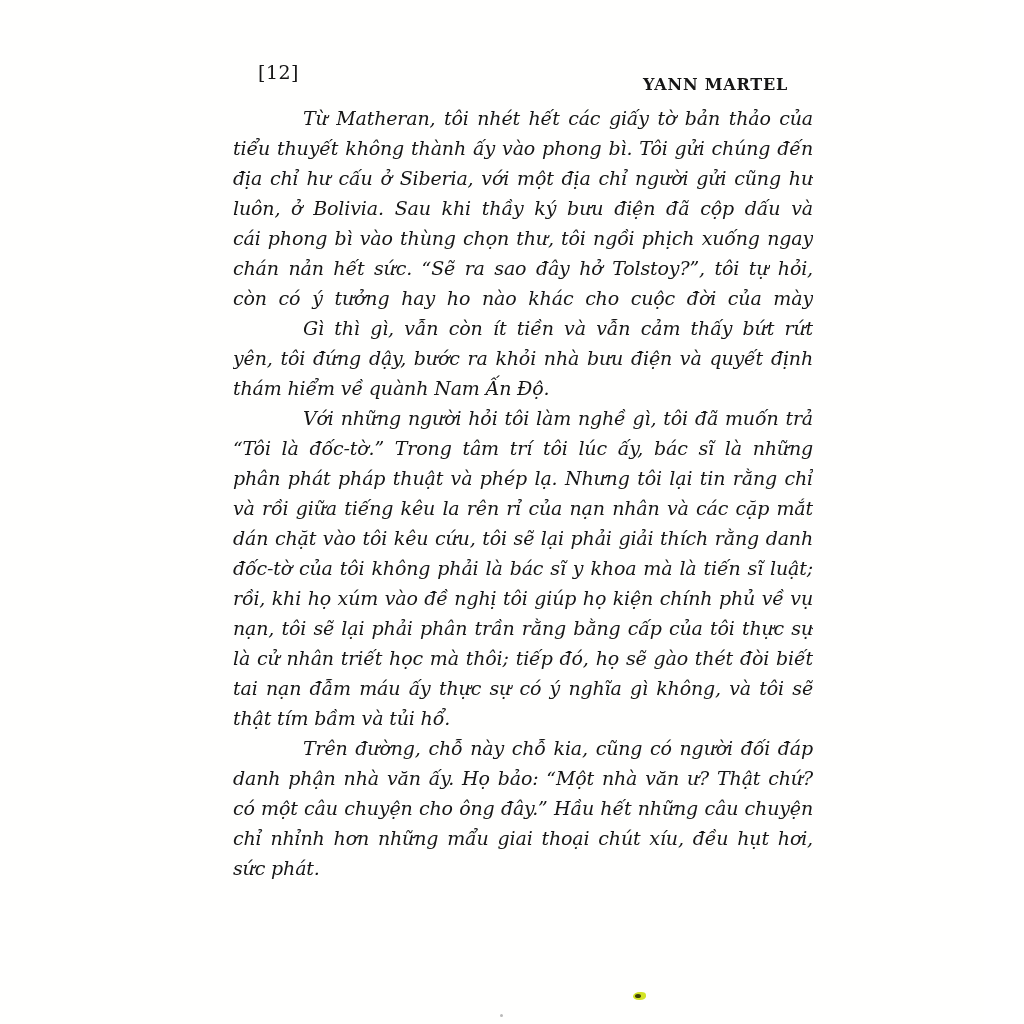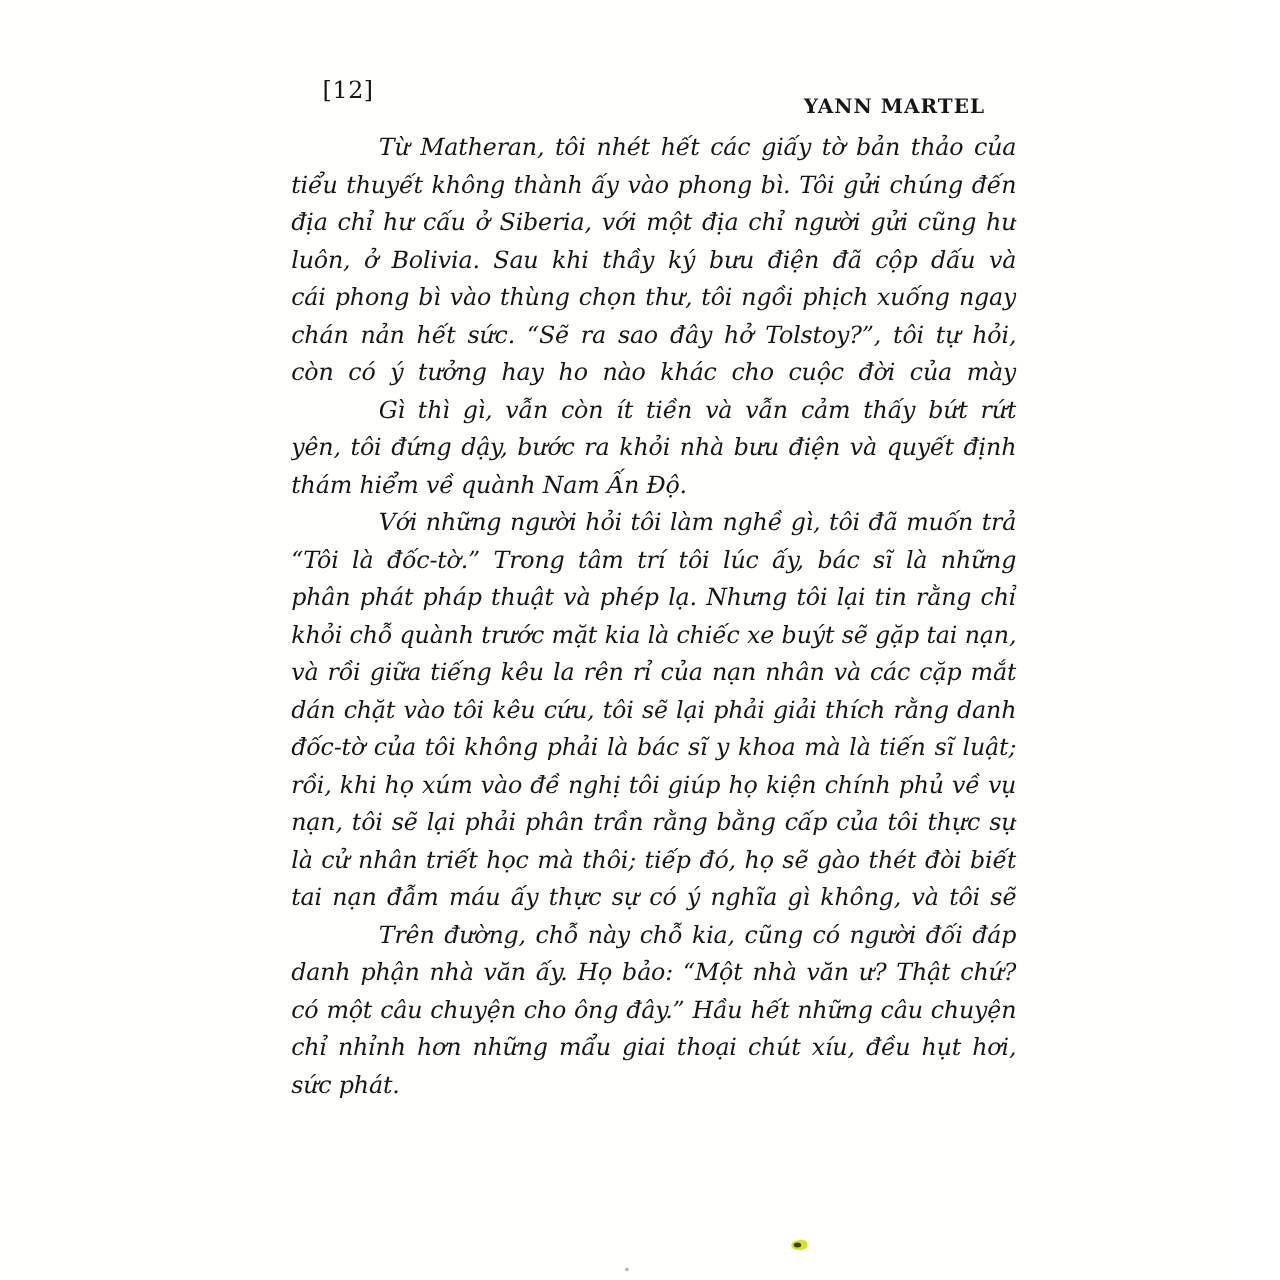--- a/index.html
+++ b/index.html
@@ -110,28 +110,28 @@
       </div>
       <div class="paragraph">
         <div class="line first">Gì thì gì, vẫn còn ít tiền và vẫn cảm thấy bứt rứt không</div>
         <div class="line">yên, tôi đứng dậy, bước ra khỏi nhà bưu điện và quyết định đi</div>
         <div class="line last">thám hiểm về quành Nam Ấn Độ.</div>
       </div>
       <div class="paragraph">
         <div class="line first">Với những người hỏi tôi làm nghề gì, tôi đã muốn trả lời:</div>
         <div class="line">“Tôi là đốc-tờ.” Trong tâm trí tôi lúc ấy, bác sĩ là những người</div>
         <div class="line">phân phát pháp thuật và phép lạ. Nhưng tôi lại tin rằng chỉ qua</div>
-        <div class="line">khỏi chỗ quành trước mặt kia là chiếc xe buýt sẽ gặp tai nạn,</div>
         <div class="line">và rồi giữa tiếng kêu la rên rỉ của nạn nhân và các cặp mắt sẽ</div>
         <div class="line">dán chặt vào tôi kêu cứu, tôi sẽ lại phải giải thích rằng danh vị</div>
         <div class="line">đốc-tờ của tôi không phải là bác sĩ y khoa mà là tiến sĩ luật; thế</div>
         <div class="line">rồi, khi họ xúm vào đề nghị tôi giúp họ kiện chính phủ về vụ tai</div>
         <div class="line">nạn, tôi sẽ lại phải phân trần rằng bằng cấp của tôi thực sự chỉ</div>
         <div class="line">là cử nhân triết học mà thôi; tiếp đó, họ sẽ gào thét đòi biết cái</div>
         <div class="line">tai nạn đẫm máu ấy thực sự có ý nghĩa gì không, và tôi sẽ phải</div>
+        <div class="line last">thật tím bầm và tủi hổ.</div>
       </div>
       <div class="paragraph">
         <div class="line first">Trên đường, chỗ này chỗ kia, cũng có người đối đáp lại cái</div>
         <div class="line">danh phận nhà văn ấy. Họ bảo: “Một nhà văn ư? Thật chứ? Tôi</div>
         <div class="line">có một câu chuyện cho ông đây.” Hầu hết những câu chuyện đó</div>
         <div class="line">chỉ nhỉnh hơn những mẩu giai thoại chút xíu, đều hụt hơi, thiếu</div>
         <div class="line last">sức phát.</div>
       </div>
     </div>
 

